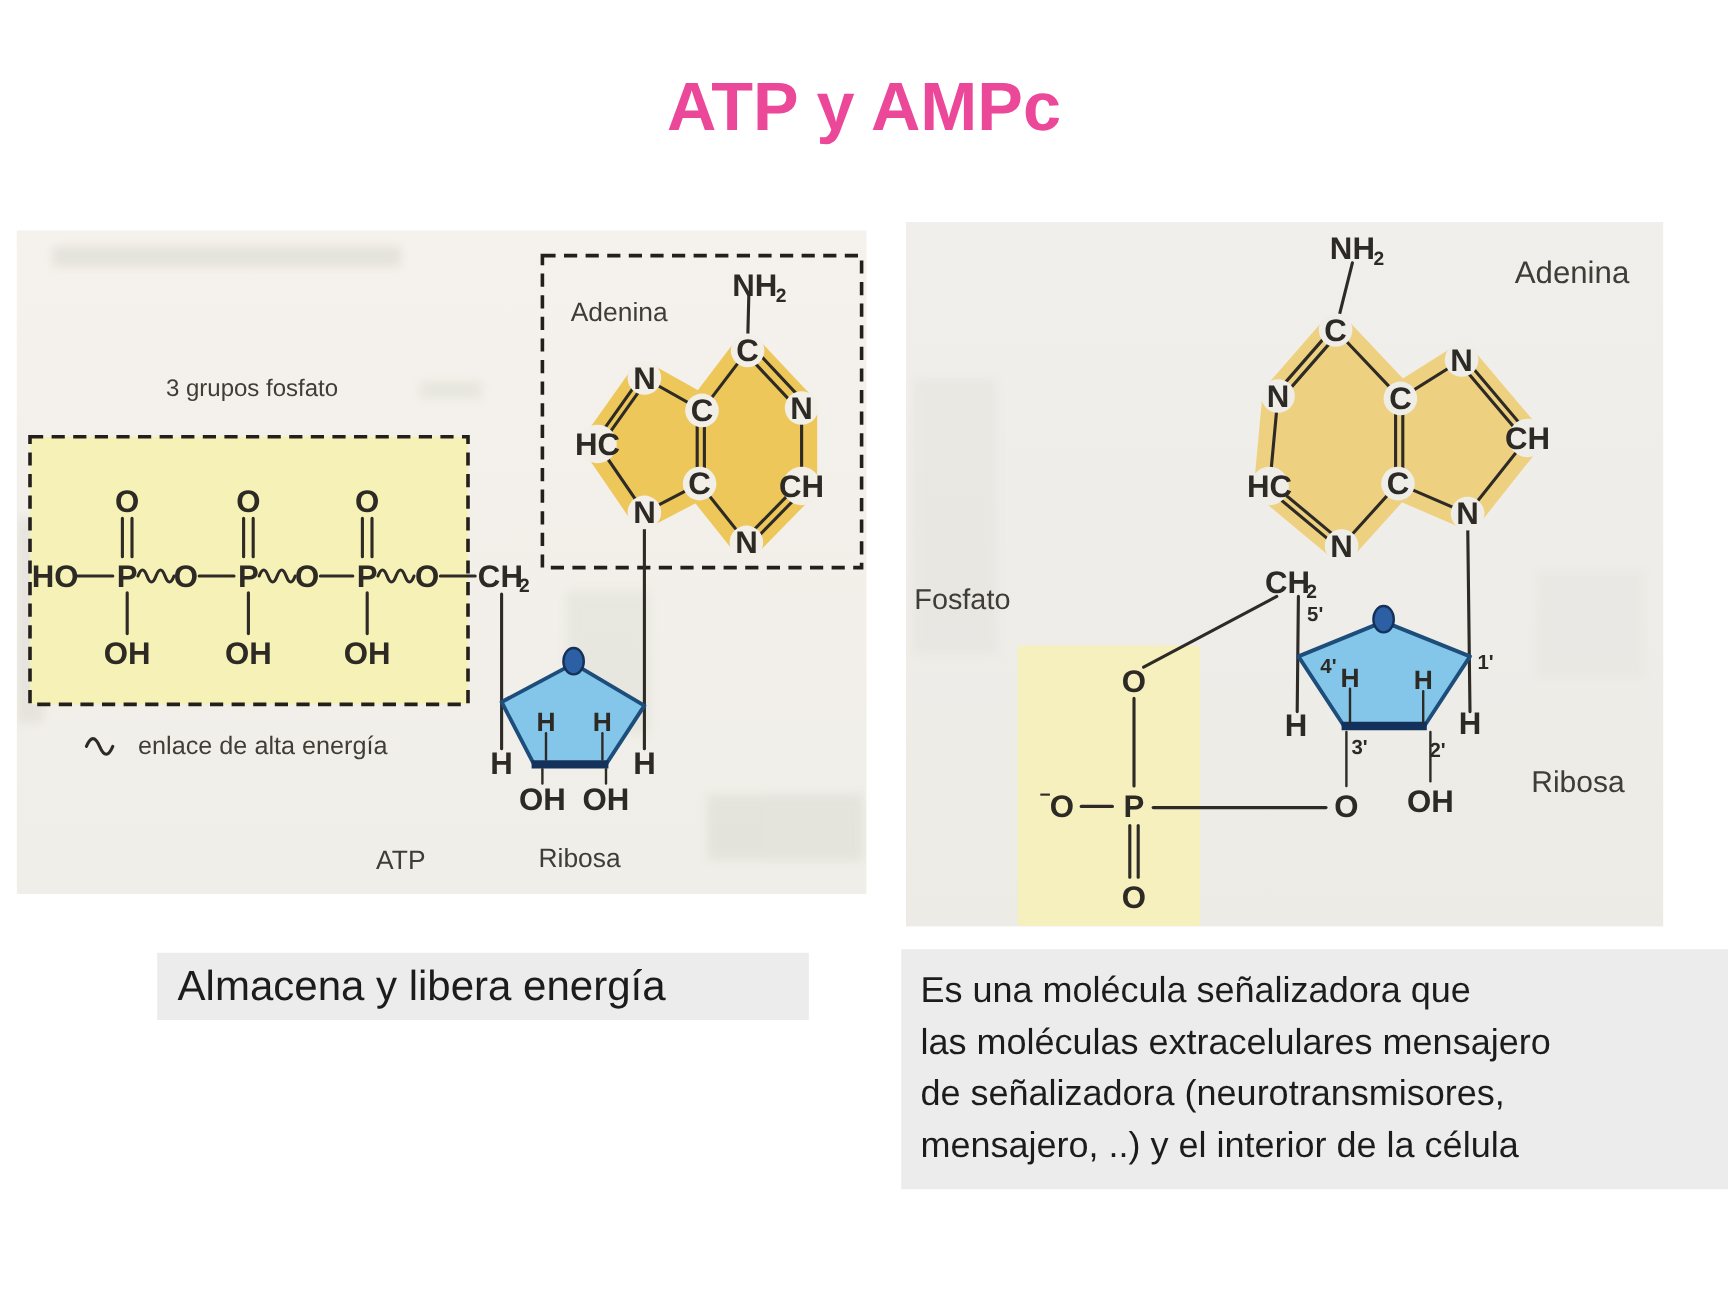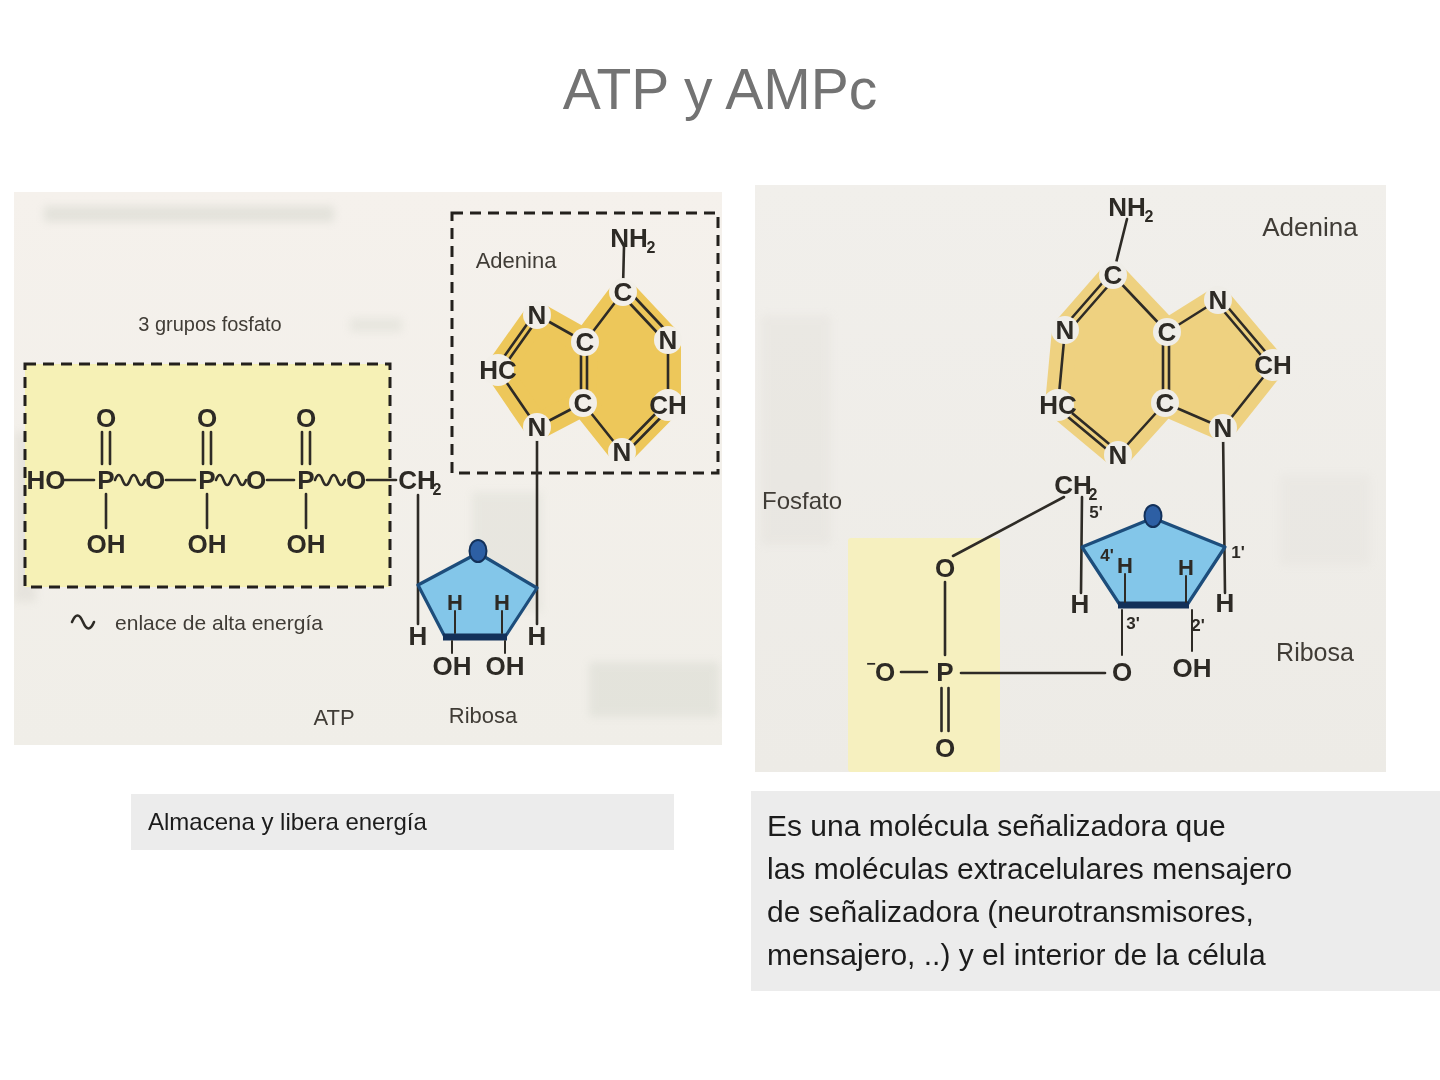--- a/index.html
+++ b/index.html
@@ -1,30 +1,30 @@
 <!DOCTYPE html>
 <html><head>
 <meta charset="utf-8">
 <style>
   html,body{margin:0;padding:0;}
   body{width:1440px;height:1080px;background:#ffffff;position:relative;overflow:hidden;
        font-family:"Liberation Sans",sans-serif;}
 
   .page-title{position:absolute;left:0;right:0;top:56px;text-align:center;
-    font-size:57px;font-weight:400;color:#737373;letter-spacing:0px;}
+    font-size:57px;font-weight:700;color:#ec4899;letter-spacing:0px;}
 
   .panel{position:absolute;overflow:hidden;}
   .panel-left{left:14px;top:192px;width:708px;height:553px;
     background:linear-gradient(#f5f1ec,#f0eee8);}
   .panel-right{left:755px;top:185px;width:631px;height:587px;
     background:linear-gradient(#f1efeb,#edebe6);}
 
   .caption{position:absolute;background:#ececec;color:#1c1c1c;}
   .caption-left{left:131px;top:794px;width:543px;height:56px;
-    font-size:24px;line-height:56px;padding-left:17px;box-sizing:border-box;}
+    font-size:35px;line-height:56px;padding-left:17px;box-sizing:border-box;}
   .caption-right{left:751px;top:791px;width:716px;box-sizing:border-box;
     padding:13px 16px 15px 16px;font-size:30px;line-height:43px;}
 
   
   svg{display:block;}
   .bond{stroke:#2e2b26;stroke-width:2.6;stroke-linecap:round;fill:none;}
   .tick{stroke:#2e2b26;stroke-width:2;stroke-linecap:round;fill:none;}
   .wavy{stroke:#2e2b26;stroke-width:2.6;fill:none;stroke-linecap:round;}
   .dashbox{stroke:#23201c;stroke-width:3;stroke-dasharray:11 7;}
   .atom{font-family:"Liberation Sans",sans-serif;font-weight:700;font-size:26px;

